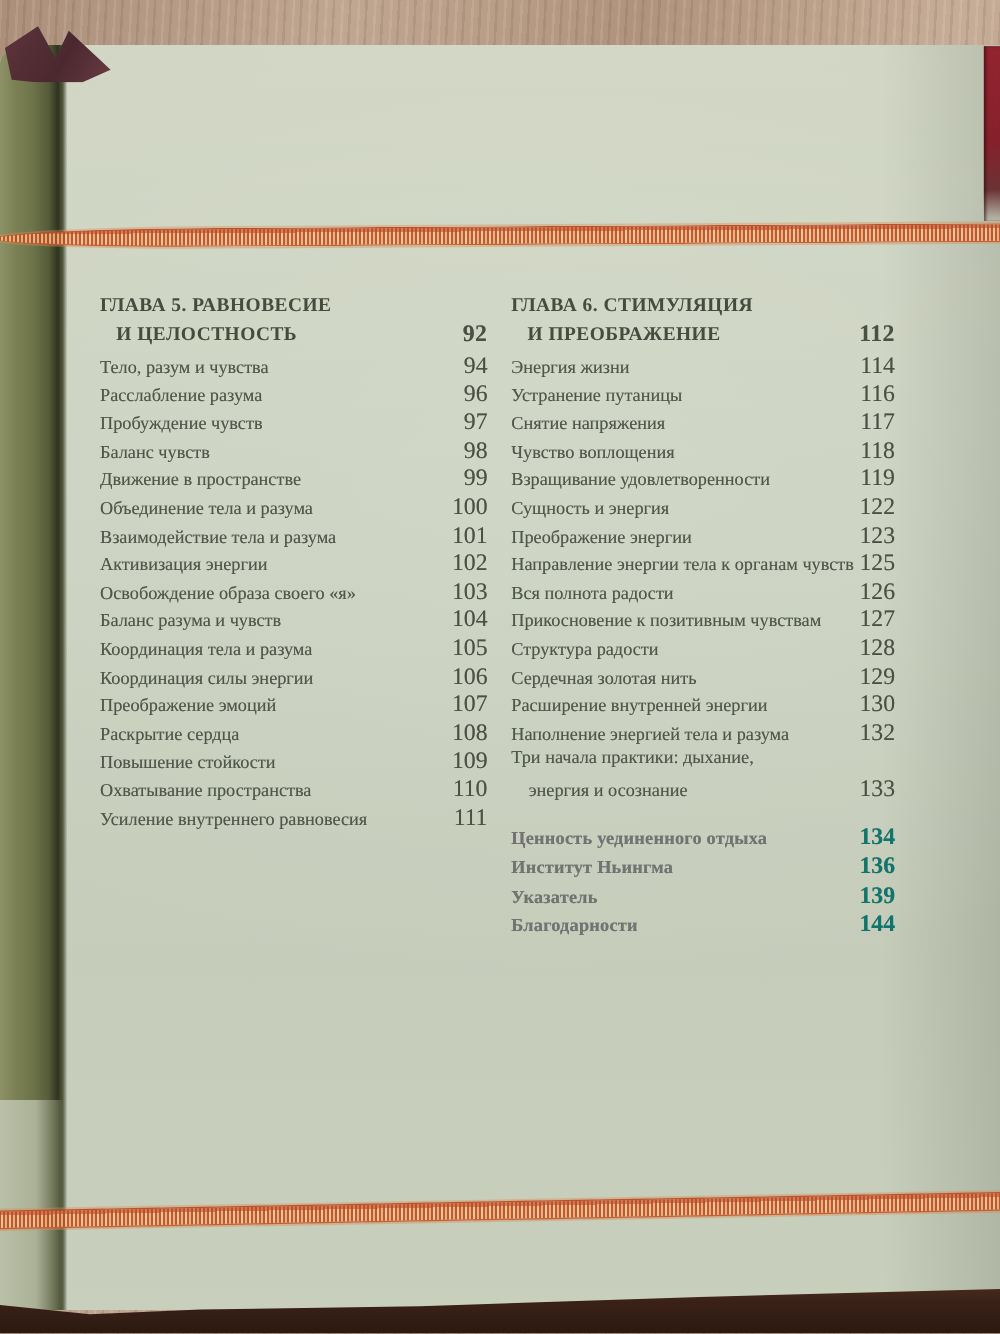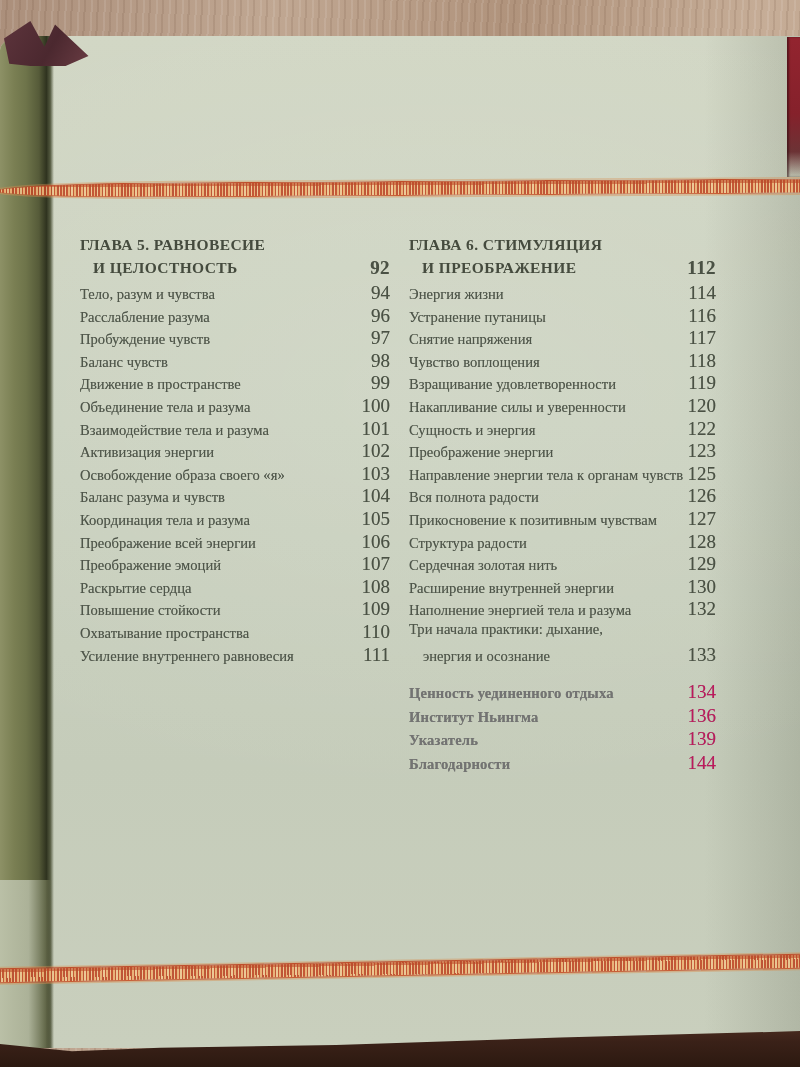--- a/index.html
+++ b/index.html
@@ -70,21 +70,21 @@
   .chap-head{color:#454b3e;font-weight:bold;font-size:15.5px;letter-spacing:.4px;margin-bottom:3px;}
   .chap-head .l1{display:block;line-height:23px;white-space:nowrap;}
   .chap-head .l2{display:flex;justify-content:space-between;line-height:23px;padding-left:13px;white-space:nowrap;}
   .toc-row{display:flex;justify-content:space-between;align-items:baseline;height:22.6px;white-space:nowrap;}
   .toc-title{font-size:14.6px;text-shadow:0 0 .5px rgba(79,86,74,.55);}
   .toc-title.indent{padding-left:14px;}
   .toc-page{font-style:normal;font-size:19px;color:#4a5144;text-shadow:0 0 .5px rgba(74,81,68,.5);}
   .back-matter{margin-top:15px;}
   .back-matter .toc-row{height:23.5px;}
   .back-matter .toc-title{font-style:normal;font-weight:bold;color:#737373;letter-spacing:.2px;}
-  .back-matter .toc-page{font-weight:normal;color:#be185d;}
+  .back-matter .toc-page{font-weight:bold;color:#0f766e;}
 </style>
 </head>
 <body>
 
 <div class="page"></div>
 <div class="gutter"></div>
 <div class="gutter-bottom-light"></div>
 <div class="ribbon"></div>
 <div class="adjacent-cover"></div>
 
@@ -138,21 +138,21 @@
       </div>
       <div class="toc-row">
         <span class="toc-title">Баланс разума и чувств</span>
         <span class="toc-page">104</span>
       </div>
       <div class="toc-row">
         <span class="toc-title">Координация тела и разума</span>
         <span class="toc-page">105</span>
       </div>
       <div class="toc-row">
-        <span class="toc-title">Преображение всей энергии</span>
+        <span class="toc-title">Координация силы энергии</span>
         <span class="toc-page">106</span>
       </div>
       <div class="toc-row">
         <span class="toc-title">Преображение эмоций</span>
         <span class="toc-page">107</span>
       </div>
       <div class="toc-row">
         <span class="toc-title">Раскрытие сердца</span>
         <span class="toc-page">108</span>
       </div>
@@ -194,24 +194,20 @@
       </div>
       <div class="toc-row">
         <span class="toc-title">Чувство воплощения</span>
         <span class="toc-page">118</span>
       </div>
       <div class="toc-row">
         <span class="toc-title">Взращивание удовлетворенности</span>
         <span class="toc-page">119</span>
       </div>
       <div class="toc-row">
-        <span class="toc-title">Накапливание силы и уверенности</span>
-        <span class="toc-page">120</span>
-      </div>
-      <div class="toc-row">
         <span class="toc-title">Сущность и энергия</span>
         <span class="toc-page">122</span>
       </div>
       <div class="toc-row">
         <span class="toc-title">Преображение энергии</span>
         <span class="toc-page">123</span>
       </div>
       <div class="toc-row">
         <span class="toc-title">Направление энергии тела к органам чувств</span>
         <span class="toc-page">125</span>

